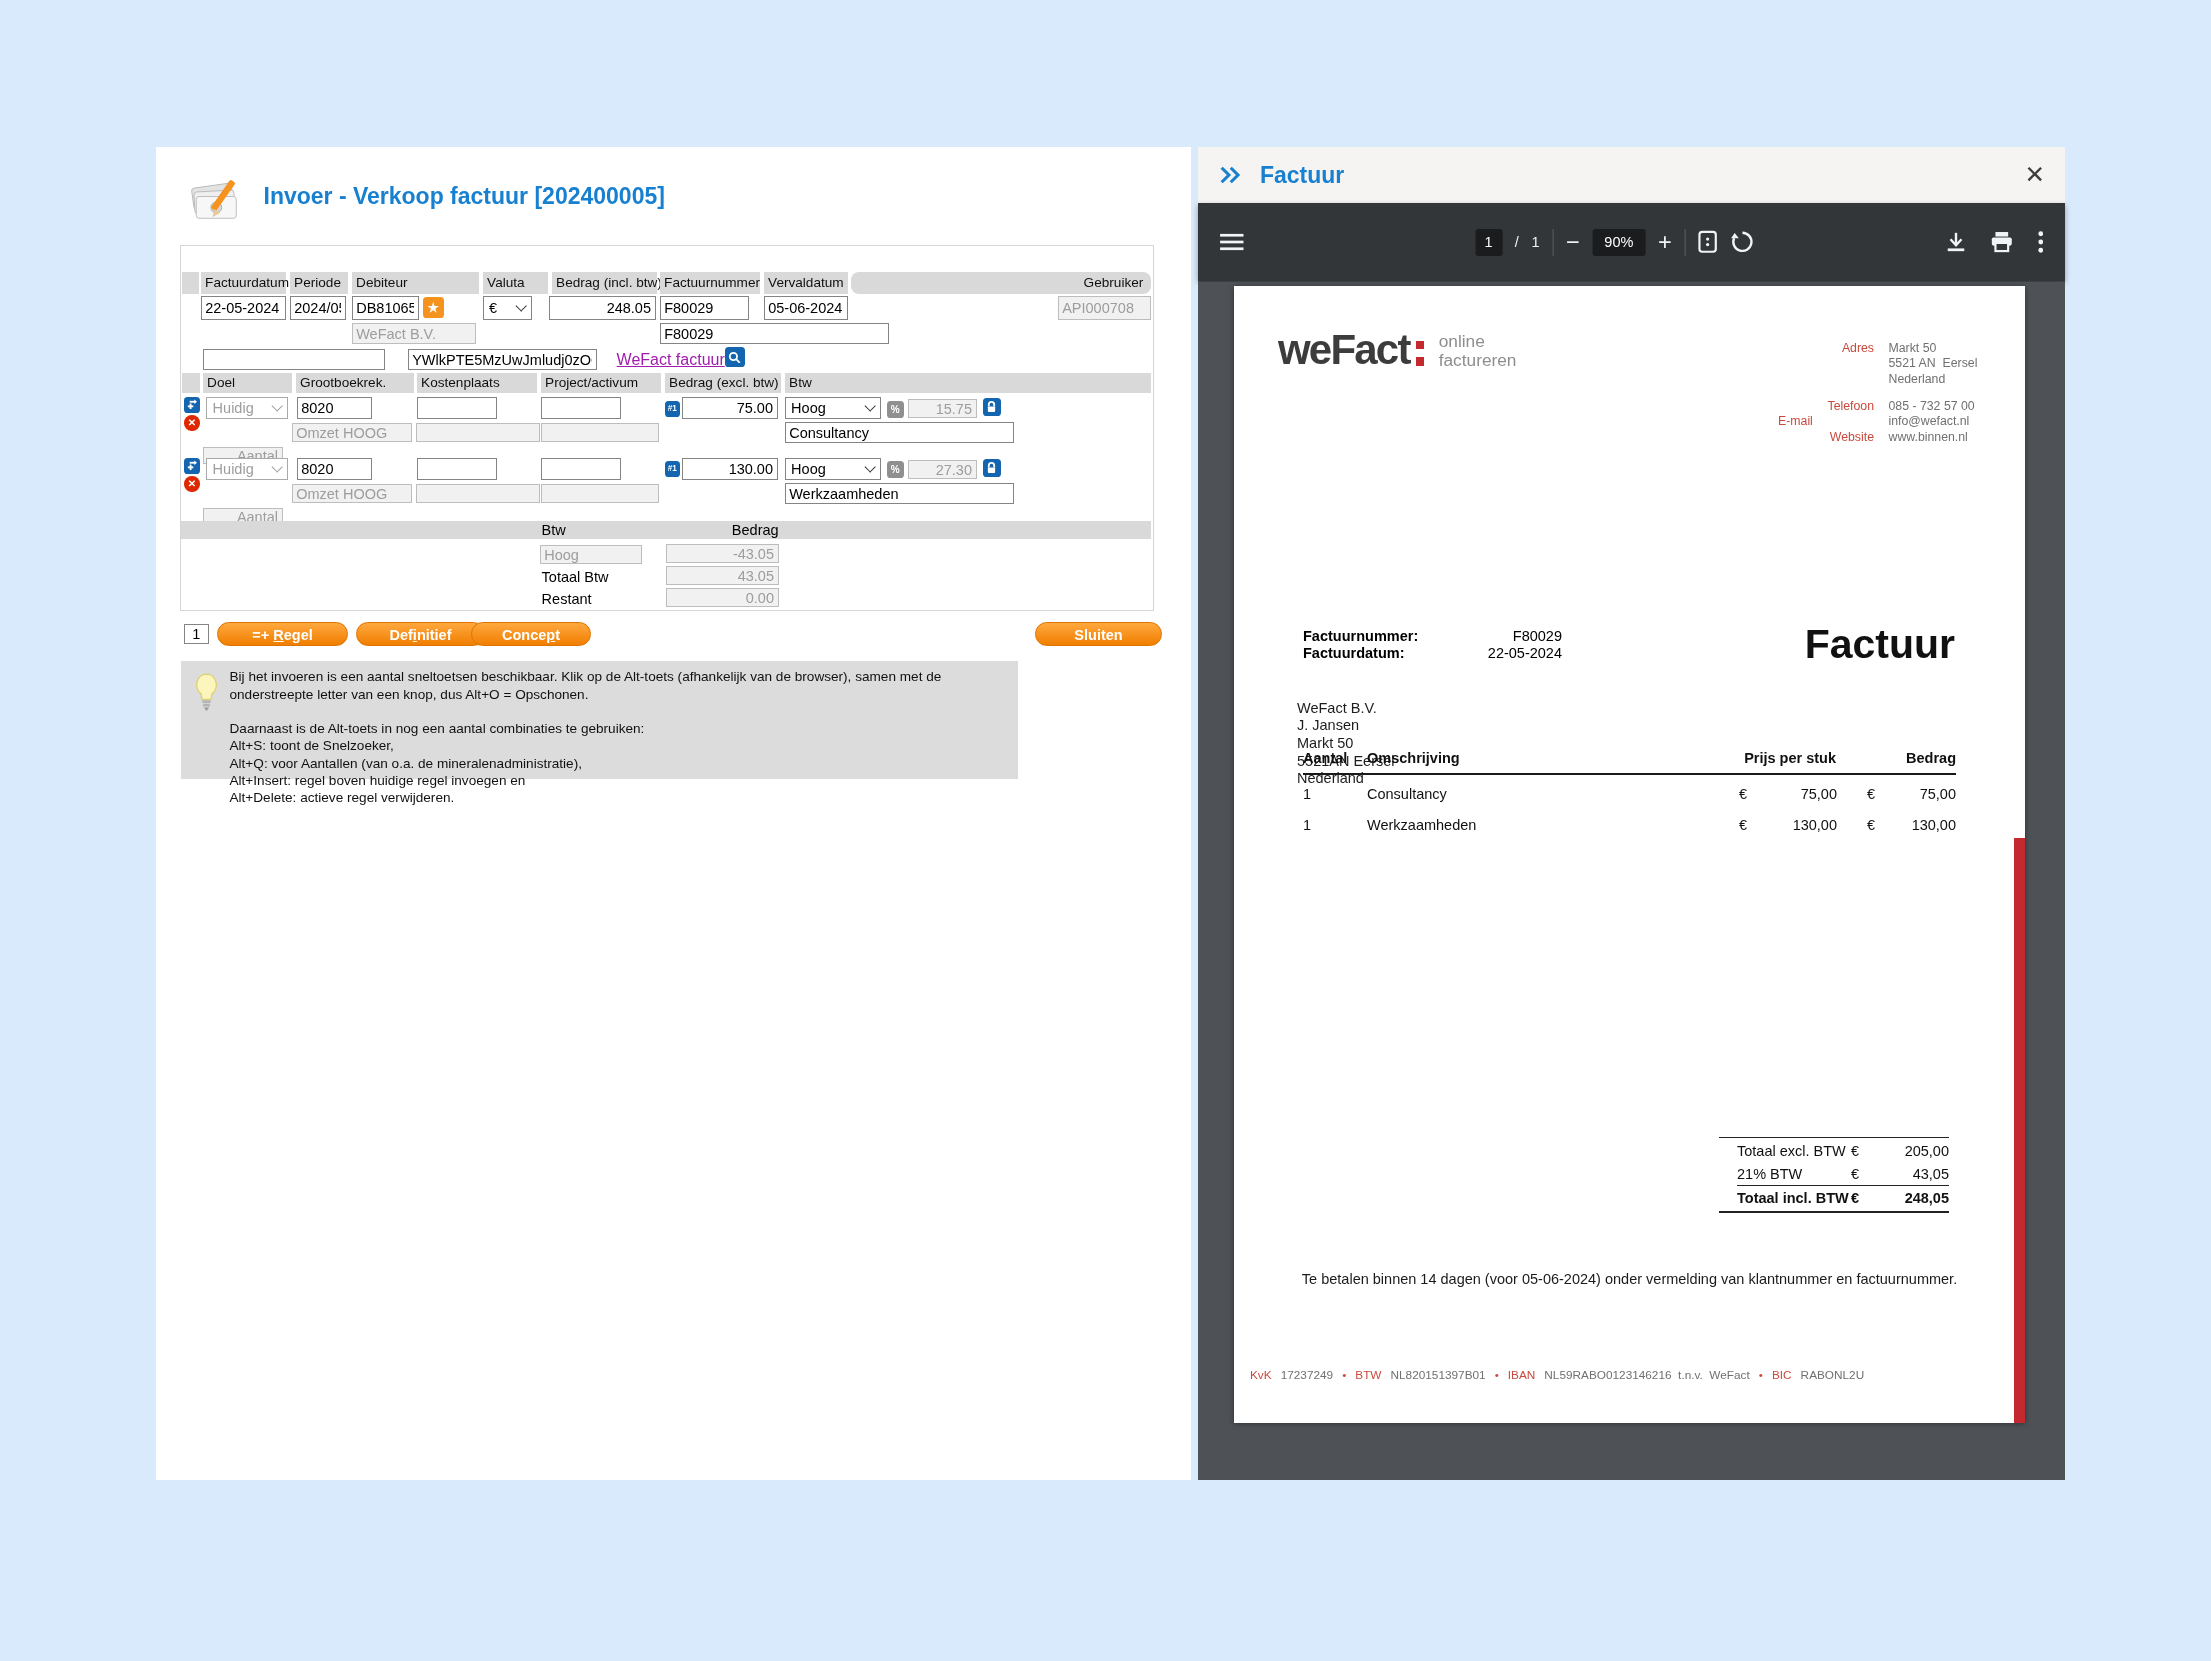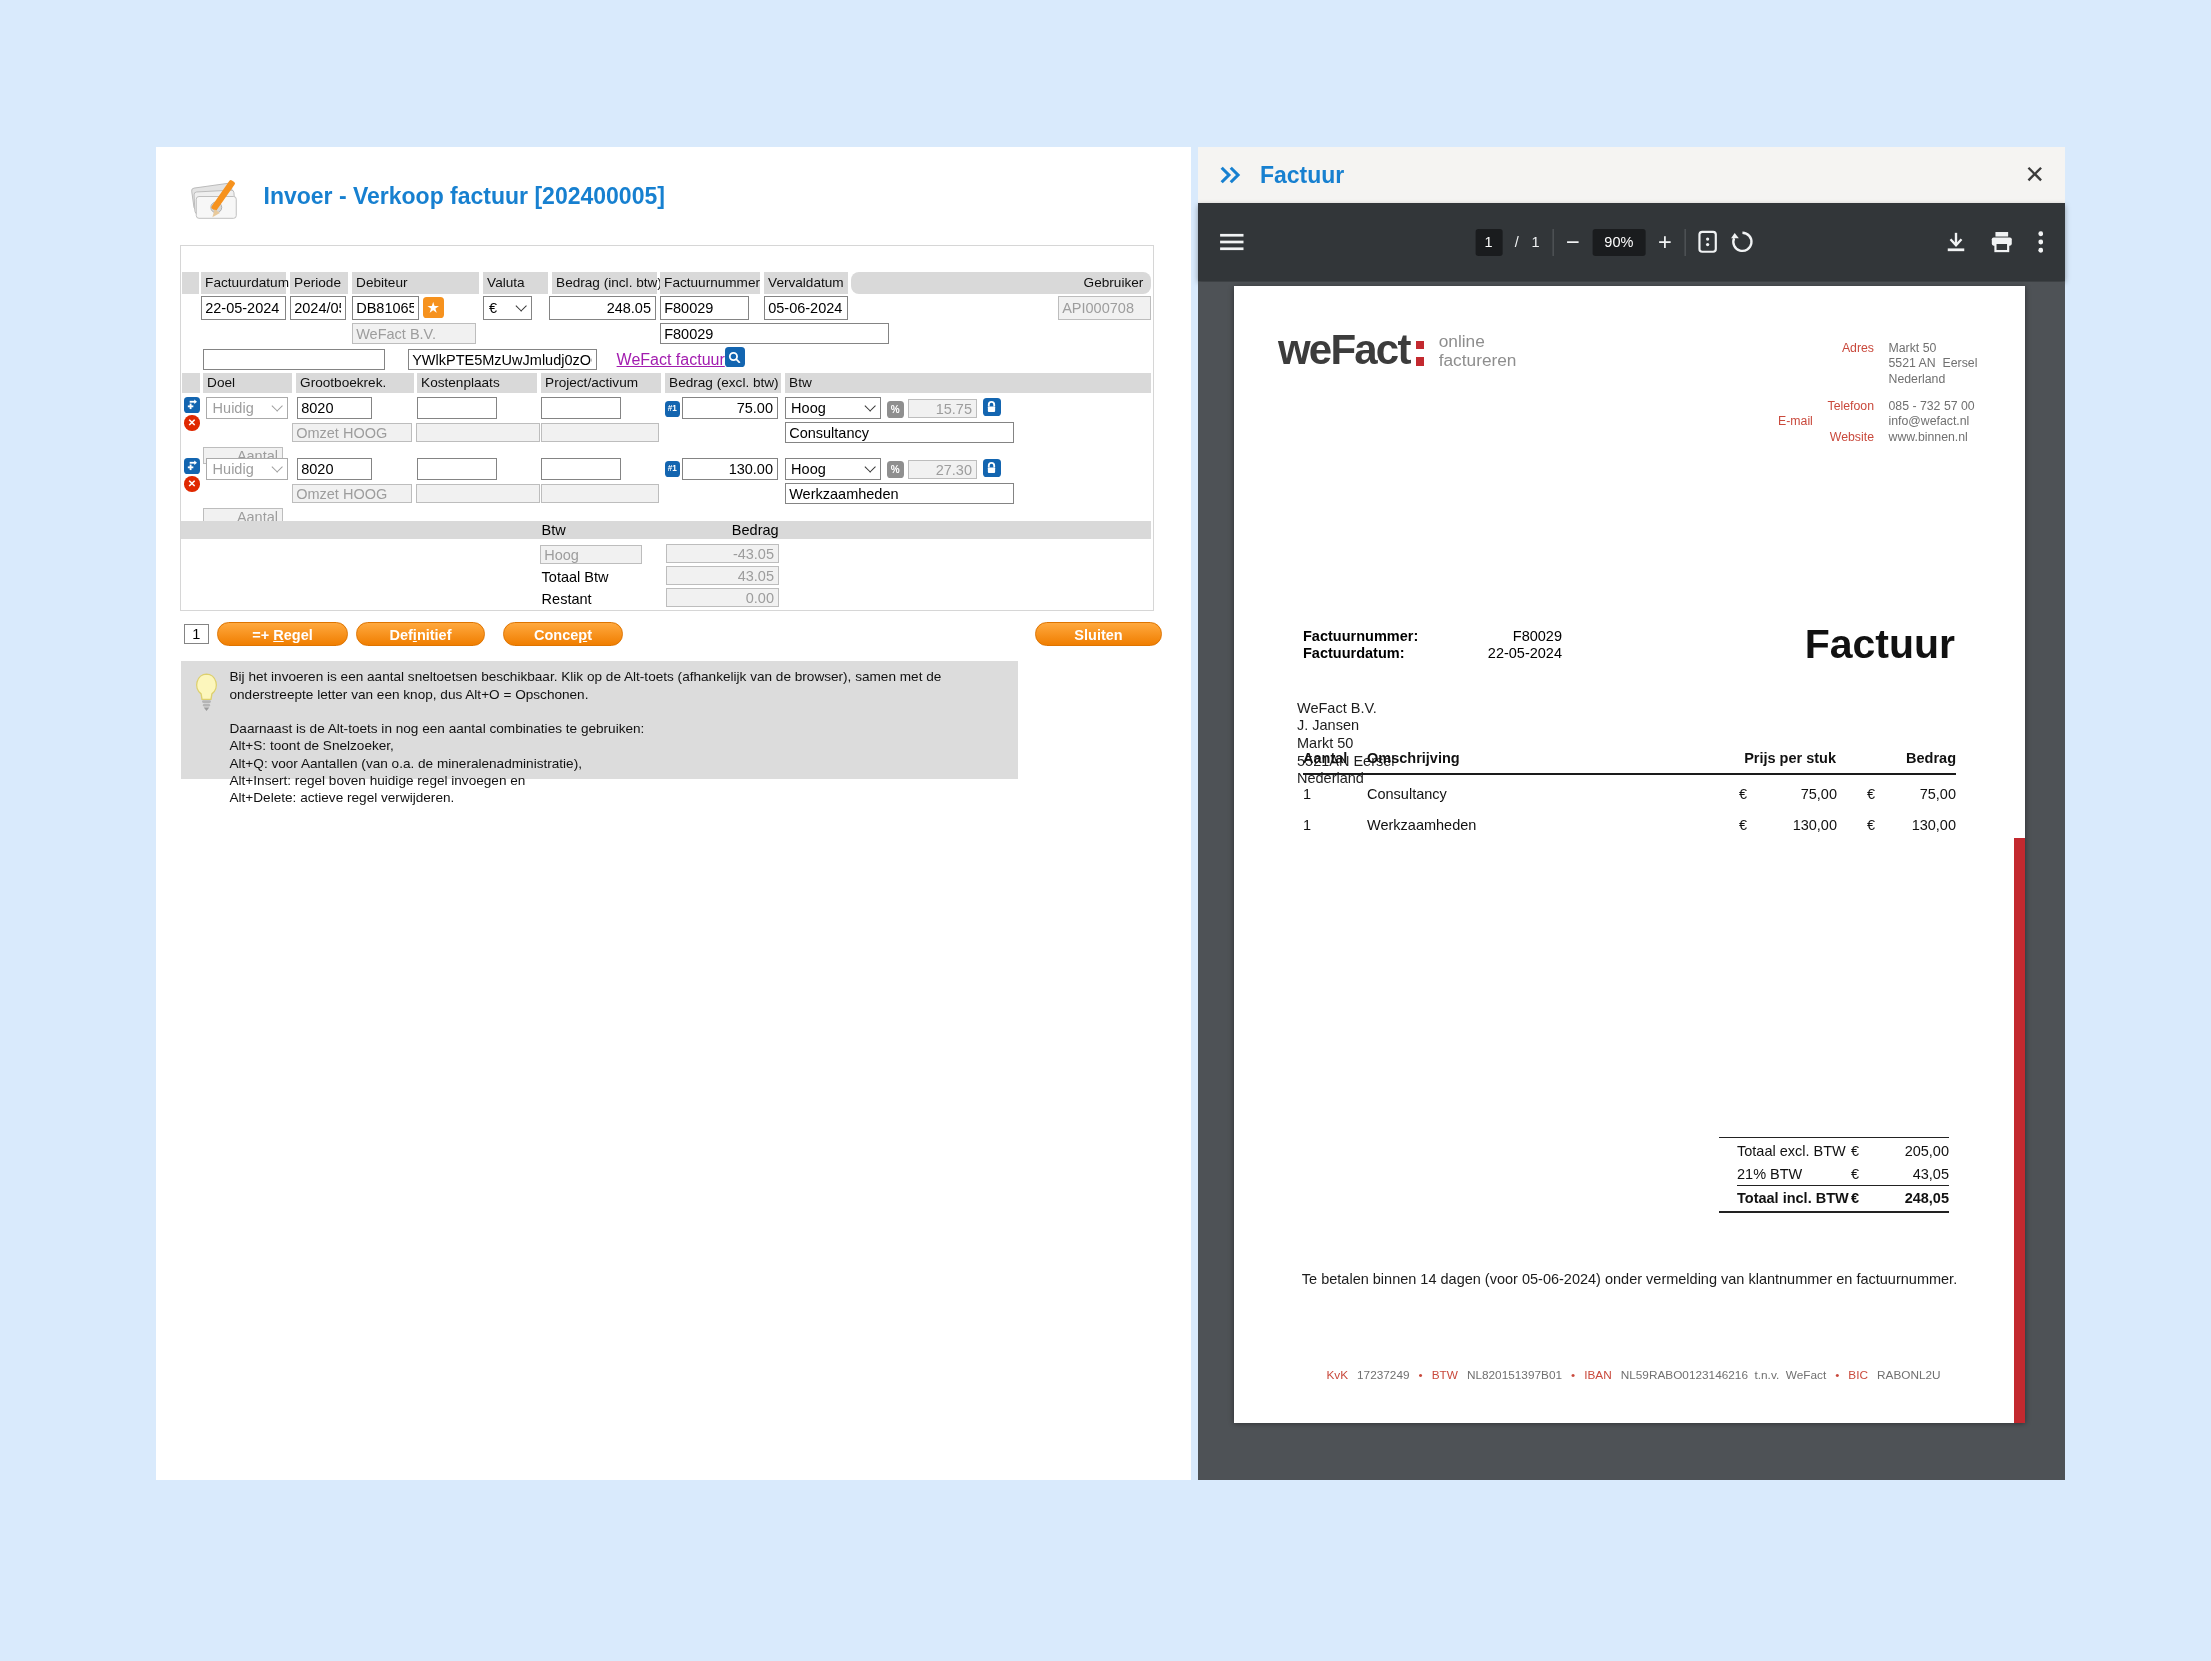--- a/index.html
+++ b/index.html
@@ -199,21 +199,21 @@
     <input class="in dis right" style="left: 485px; top: 298px; width: 113px; height: 19px;" disabled="" value="-43.05">
     <span class="blbl" style="left:361px;top:322px;">Totaal Btw</span>
     <input class="in dis right" style="left: 485px; top: 320px; width: 113px; height: 19px;" disabled="" value="43.05">
     <span class="blbl" style="left:361px;top:344px;">Restant</span>
     <input class="in dis right" style="left: 485px; top: 342px; width: 113px; height: 19px;" disabled="" value="0.00">
   </div>
 
   <input class="in" style="left: 28px; top: 477px; width: 24.5px; height: 20px; text-align: center;" value="1">
   <button class="obtn" style="left:61px;top:475px;width:131px;"><span>=+ </span><u>R</u><span>egel</span></button>
   <button class="obtn" style="left:200px;top:475px;width:129px;"><span>Def</span><u>i</u><span>nitief</span></button>
-  <button class="obtn" style="left:347px;top:475px;width:120px;"><span>Conce</span><u>p</u><span>t</span></button>
+  <button class="obtn" style="left:315px;top:475px;width:120px;"><span>Conce</span><u>p</u><span>t</span></button>
   <button class="obtn" style="left:879px;top:475px;width:127px;">Sluiten</button>
 
   <div class="tipbox">
     <span style="position:absolute;left:12.7px;top:11px;">
       <svg width="27" height="42" viewBox="0 0 30 46">
         <path d="M15 2 a11 12 0 0 1 6 22 l-1 6 h-10 l-1-6 a11 12 0 0 1 6-22 z" fill="#fcf6bc" stroke="#ddd06e" stroke-width="1.5"></path>
         <rect x="10" y="31" width="10" height="3" rx="1.5" fill="#b5b5b5"></rect>
         <rect x="11" y="35" width="8" height="3" rx="1.5" fill="#b5b5b5"></rect>
         <polygon points="12,39 18,39 15,43" fill="#9a9a9a"></polygon>
       </svg>
@@ -395,21 +395,21 @@
           </div>
         <div class="totrow" style="border-top:1.8px solid #222;font-weight:bold;">
             <span class="l">Totaal incl. BTW</span>
             <span class="c">€</span>
             <span class="v">248,05</span>
           </div>
       </div>
 
       <div class="abs" style="left:0;right:0;top:985px;text-align:center;font-size:14.5px;color:#1b1b1b;">Te betalen binnen 14 dagen (voor 05-06-2024) onder vermelding van klantnummer en factuurnummer.</div>
 
-      <div class="abs" style="left:8px;right:0;top:1082px;display:flex;justify-content:center;align-items:center;gap:9px;font-size:11.8px;">
+      <div class="abs" style="left:16px;right:0;top:1082px;display:flex;justify-content:flex-start;align-items:center;gap:9px;font-size:11.8px;">
         <span class="red">KvK</span>
           <span class="doc-gray">17237249</span>
         <span class="red">•</span>
         <span class="red">BTW</span>
           <span class="doc-gray">NL820151397B01</span>
         <span class="red">•</span>
         <span class="red">IBAN</span>
           <span class="doc-gray">NL59RABO0123146216 &nbsp;t.n.v.&nbsp; WeFact</span>
         <span class="red">•</span>
         <span class="red">BIC</span>

